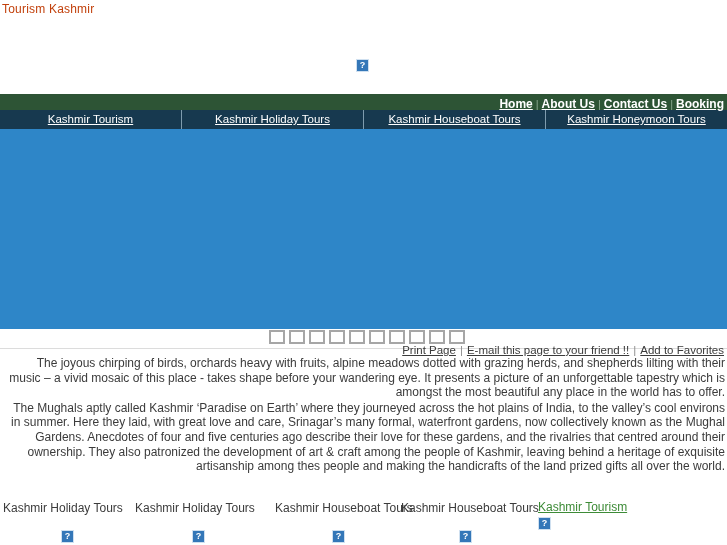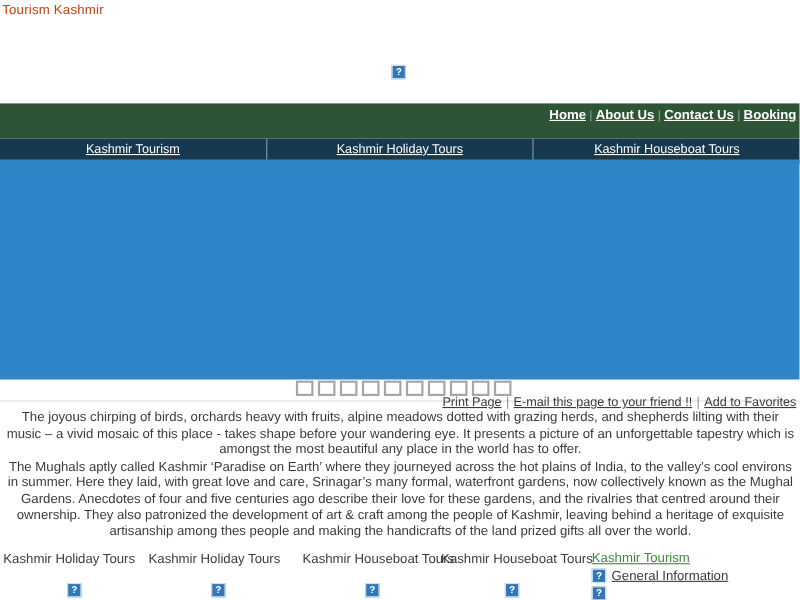--- a/index.html
+++ b/index.html
@@ -60,21 +60,21 @@
     line-height: 13px;
   }
   .brokenimg.blue {
     background: #3477b8;
     border-color: #cfe0f0;
   }
 
   
   .topbar {
     background: #2d5435;
-    height: 32px;
+    height: 16px;
     line-height: 20px;
     text-align: right;
     padding-right: 0px;
     white-space: nowrap;
   }
   .topbar a {
     color: #ffffff;
     font-size: 12px;
     font-weight: bold;
     text-decoration: underline;
@@ -150,21 +150,21 @@
 
   
   .copy {
     padding: 7px 2px 0 3px;
   }
   .copy p {
     margin: 0 0 0 0;
     font-size: 12px;
     line-height: 14.6px;
     color: #3b3b3b;
-    text-align: center;
+    text-align: right;
   }
   .copy p + p { margin-top: 1px; }
 
   
   .botcols {
     position: absolute;
     left: 0;
     top: 500px;
     width: 727px;
     display: flex;
@@ -234,20 +234,23 @@
 <div class="mainnav">
   <div class="navitem">
     <a href="#">Kashmir Tourism</a>
   </div>
   <div class="navitem">
     <a href="#">Kashmir Holiday Tours</a>
   </div>
   <div class="navitem">
     <a href="#">Kashmir Houseboat Tours</a>
   </div>
+  <div class="navitem">
+    <a href="#">Kashmir Honeymoon Tours</a>
+  </div>
 </div>
 
 <div class="hero"></div>
 
 <div class="striprow">
   <div class="thumbs">
     <div class="thumb"></div>
     <div class="thumb"></div>
     <div class="thumb"></div>
     <div class="thumb"></div>
@@ -295,21 +298,18 @@
     <div class="coltitle">Kashmir Houseboat Tours</div>
     <div class="colimg">
       <span class="brokenimg blue"></span>
     </div>
   </div>
 
   <div class="botcol col5 linkcol">
     <a href="#" class="headlink">Kashmir Tourism</a>
     <ul>
       <li>
-        <span class="brokenimg blue"></span><a href="#">General Information</a>
-      </li>
-      <li>
         <span class="brokenimg blue"></span>
       </li>
     </ul>
   </div>
 
 </div>
 
 </body></html>

